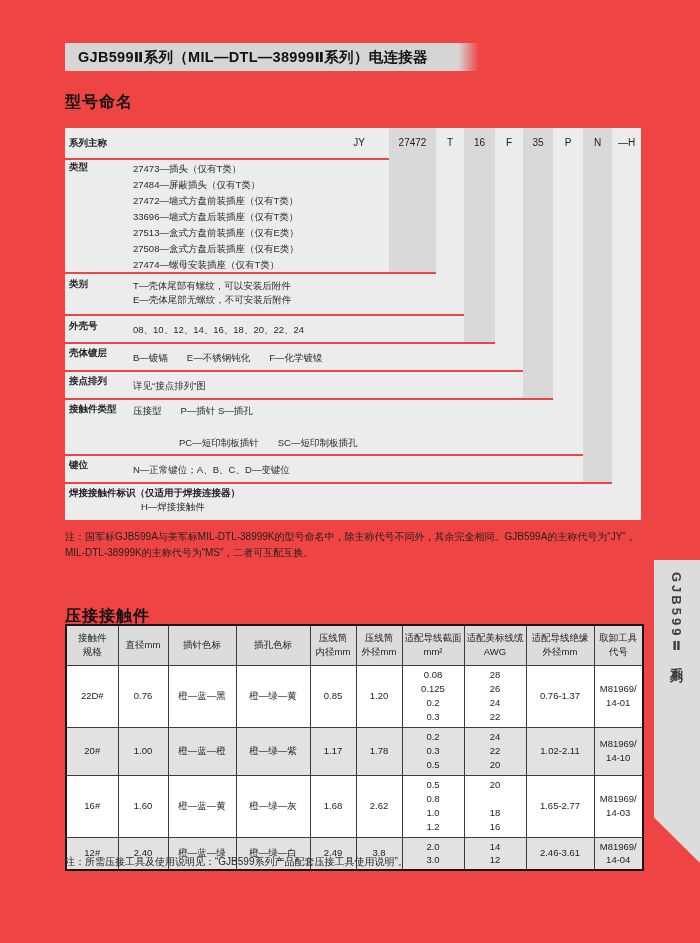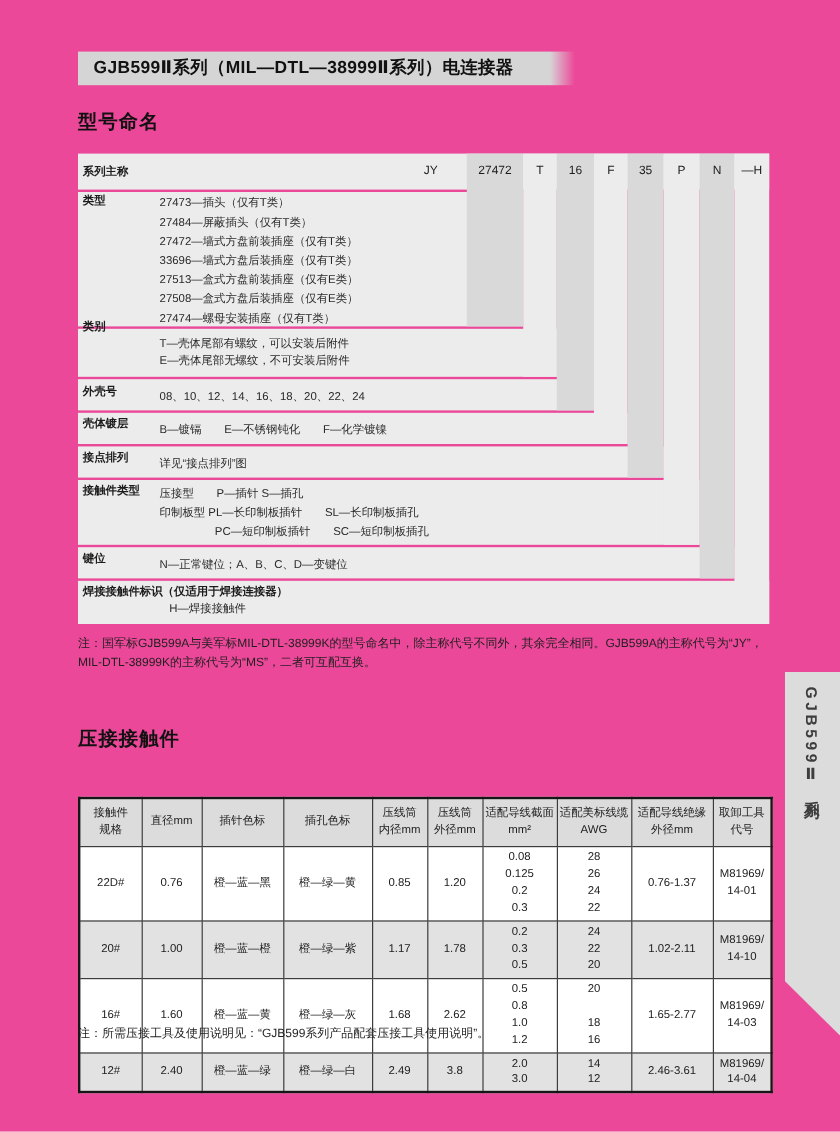--- a/index.html
+++ b/index.html
@@ -1,17 +1,17 @@
 <!DOCTYPE html>
 <html><head>
 <meta charset="utf-8">
 <style>
   html,body{margin:0;padding:0;}
   body{width:700px;height:943px;background:#fdfdfd;font-family:"Liberation Sans","DejaVu Sans",sans-serif;color:#222;}
-  #page{position:relative;width:700px;height:943px;overflow:hidden;background:#ec4899;}
+  #page{position:relative;width:700px;height:943px;overflow:hidden;background:#ef4444;}
   .abs{position:absolute;}
   
   .title-bar{left:65px;top:43px;width:414px;height:28px;background:linear-gradient(to right,#d5d5d5 95%,rgba(213,213,213,0));
              font-size:14.5px;font-weight:bold;line-height:28px;padding-left:13px;box-sizing:border-box;color:#111;letter-spacing:.3px;}
   .sec-heading{font-size:16px;font-weight:bold;color:#111;letter-spacing:1px;}
   
   #diagram{left:65px;top:128px;width:576px;height:392px;}
   .band{position:absolute;left:0;background:#ececec;}
   .stripe{position:absolute;top:0;}
   .stripe.light{background:#ececec;}
@@ -75,50 +75,49 @@
 
     <div class="row-label" style="top:33px;">类型</div>
     <div class="row-line" style="top:35px;">27473—插头（仅有T类）</div>
     <div class="row-line" style="top:51px;">27484—屏蔽插头（仅有T类）</div>
     <div class="row-line" style="top:67px;">27472—墙式方盘前装插座（仅有T类）</div>
     <div class="row-line" style="top:83px;">33696—墙式方盘后装插座（仅有T类）</div>
     <div class="row-line" style="top:99px;">27513—盒式方盘前装插座（仅有E类）</div>
     <div class="row-line" style="top:115px;">27508—盒式方盘后装插座（仅有E类）</div>
     <div class="row-line" style="top:131px;">27474—螺母安装插座（仅有T类）</div>
 
-    <div class="row-label" style="top:138px;">类别</div>
+    <div class="row-label" style="top:150px;">类别</div>
     <div class="row-line" style="top:152px;">T—壳体尾部有螺纹，可以安装后附件</div>
     <div class="row-line" style="top:166px;">E—壳体尾部无螺纹，不可安装后附件</div>
 
     <div class="row-label" style="top:192px;">外壳号</div>
     <div class="row-line" style="top:196px;">08、10、12、14、16、18、20、22、24</div>
 
     <div class="row-label" style="top:219px;">壳体镀层</div>
     <div class="row-line" style="top:224px;">B—镀镉　　E—不锈钢钝化　　F—化学镀镍</div>
 
     <div class="row-label" style="top:247px;">接点排列</div>
     <div class="row-line" style="top:252px;">详见“接点排列”图</div>
 
     <div class="row-label" style="top:275px;">接触件类型</div>
     <div class="row-line" style="top:277px;">压接型　　P—插针 S—插孔</div>
-    <div class="row-line" style="top:293px;">印制板型 PL—长印制板插针　　SL—长印制板插孔</div>
     <div class="row-line" style="top:309px;left:114px;">PC—短印制板插针　　SC—短印制板插孔</div>
 
     <div class="row-label" style="top:331px;text-align:center;">键位</div>
     <div class="row-line" style="top:336px;">N—正常键位；A、B、C、D—变键位</div>
 
     <div class="row-label" style="top:359px;">焊接接触件标识（仅适用于焊接连接器）</div>
     <div class="row-line" style="top:373px;left:76px;">H—焊接接触件</div>
   </div>
 
   <div class="abs note" style="left:65px;top:529px;width:588px;">注：国军标GJB599A与美军标MIL-DTL-38999K的型号命名中，除主称代号不同外，其余完全相同。GJB599A的主称代号为“JY”，MIL-DTL-38999K的主称代号为“MS”，二者可互配互换。</div>
 
   <div class="abs sec-heading" style="left:65px;top:606px;">压接接触件</div>
 
-  <div class="abs" style="left:65px;top:664px;border-radius:29px;">
+  <div class="abs" style="left:65px;top:624px;border-radius:29px;">
     <table>
       <colgroup>
         <col style="width:52px">
           <col style="width:50px">
           <col style="width:68px">
           <col style="width:74px">
         <col style="width:46px">
           <col style="width:46px">
           <col style="width:62px">
           <col style="width:62px">

